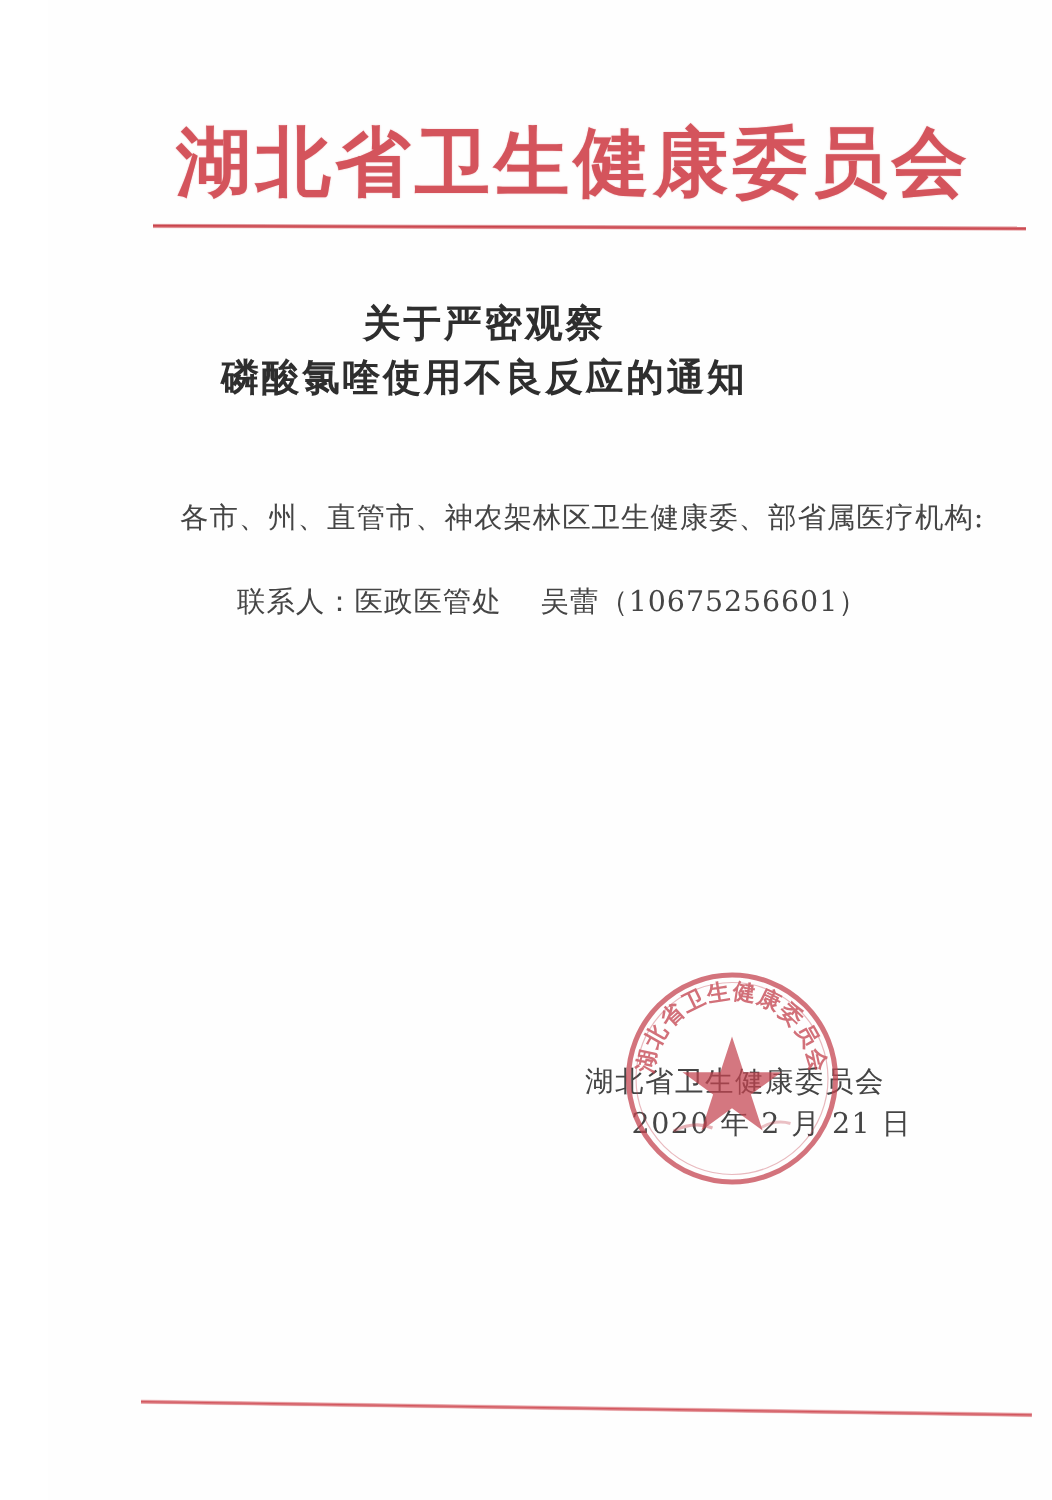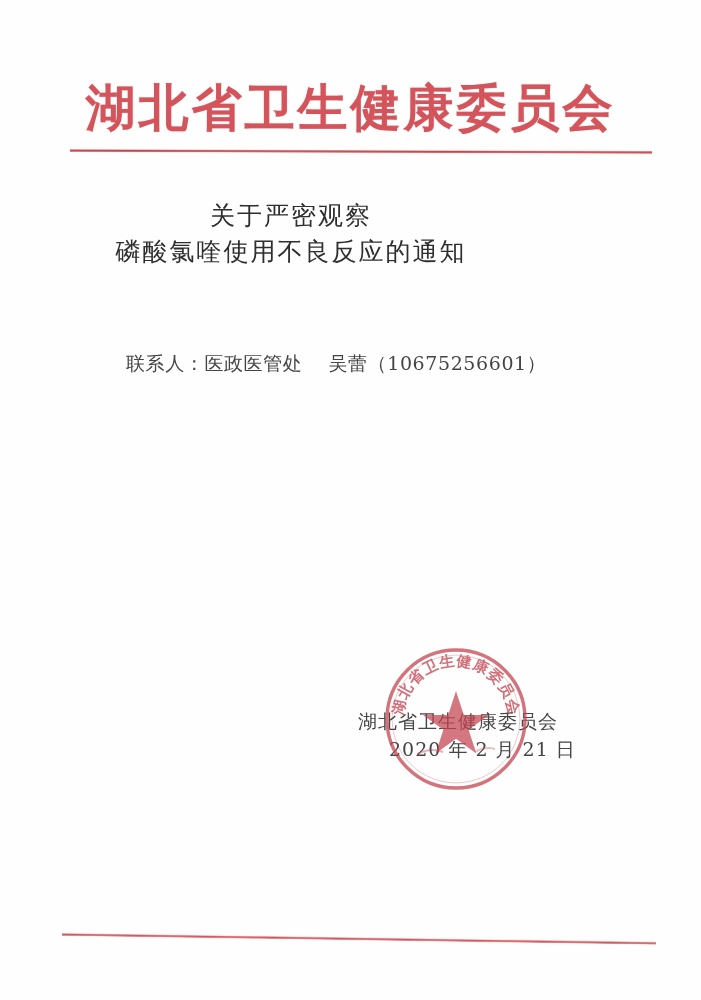--- a/index.html
+++ b/index.html
@@ -14,20 +14,21 @@
     position: relative;
     overflow: hidden;
     font-family: "DejaVu Serif", "Liberation Serif", serif;
     color: #3a3a3a;
   }
 
   .page {
     position: absolute;
     inset: 0;
     background: #fefefe;
+    margin-left: 32px;
   }
 
   
   .masthead {
     position: absolute;
     top: 78px;
     left: 0;
     width: 701px;
     text-align: center;
   }
@@ -72,21 +73,21 @@
     transform-origin: left center;
   }
 
   
   .doc-title {
     position: absolute;
     top: 198px;
     left: 0;
     width: 582px;
     text-align: center;
-    font-weight: normal;
+    font-weight: bold;
     font-size: 25px;
     line-height: 36px;
     letter-spacing: 2px;
     color: #2e2e2e;
   }
   .doc-title .line { display: block; white-space: nowrap; }
 
   
   .body-block {
     position: absolute;
@@ -166,20 +167,21 @@
     <span class="masthead-title">湖北省卫生健康委员会</span>
   </div>
   <div class="rule-top"></div>
 
   <div class="doc-title">
     <span class="line">关于严密观察</span>
     <span class="line">磷酸氯喹使用不良反应的通知</span>
   </div>
 
   <div class="body-block">
+    <div class="salutation">各市、州、直管市、神农架林区卫生健康委、部省属医疗机构:</div>
     <div class="contact">
       <span>联系人：</span><span>医政医管处</span><span class="gap"></span><span>吴蕾（10675256601）</span>
     </div>
   </div>
 
   <div class="signature-block">
     <span class="sign-org">湖北省卫生健康委员会</span>
     <span class="sign-date">2020 年 2 月 21 日</span>
   </div>
 

